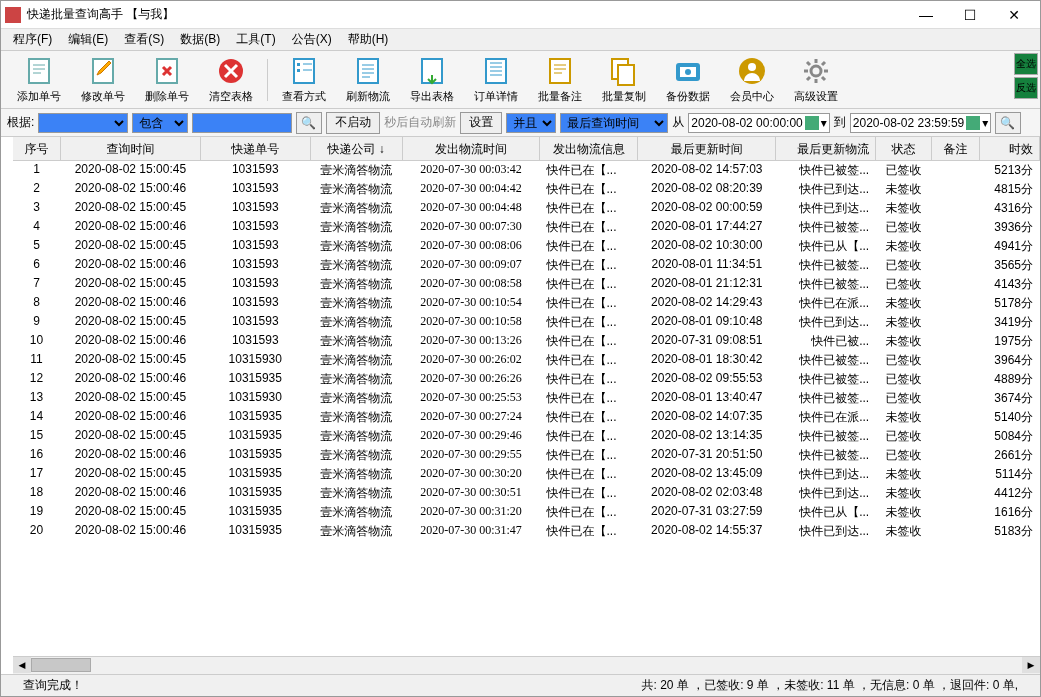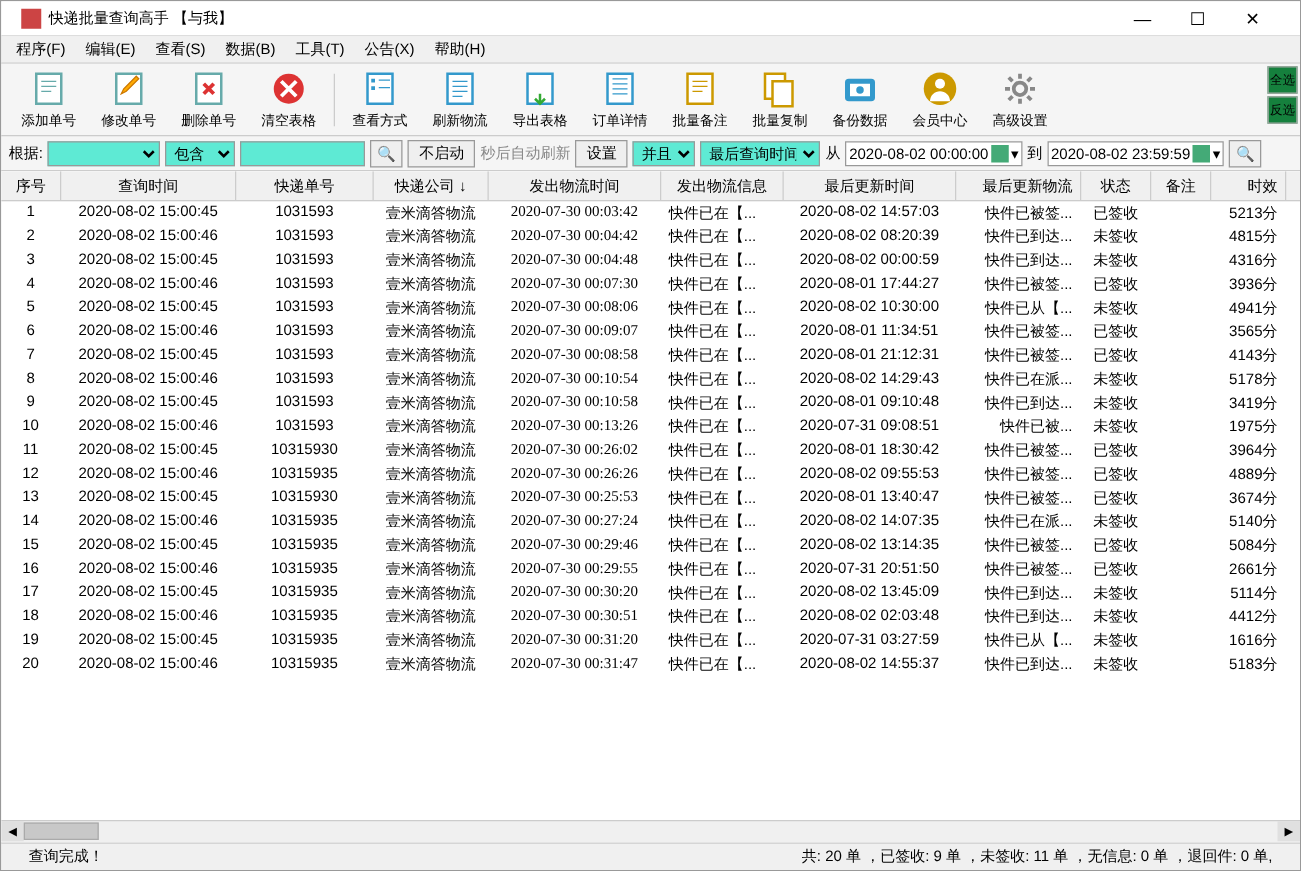--- a/index.html
+++ b/index.html
@@ -1,40 +1,40 @@
 <!DOCTYPE html>
 <html><head>
 <meta charset="utf-8">
 <style>
 * { margin: 0; padding: 0; box-sizing: border-box; }
 body { font-family: "Microsoft YaHei", SimSun, sans-serif; font-size: 12px; background: #fff; overflow: hidden; }
 .window { width: 1041px; height: 697px; border: 1px solid #999; display: flex; flex-direction: column; background: #f0f0f0; }
-.titlebar { height: 28px; background: #fff; display: flex; align-items: center; padding: 0 16px; border-bottom: 1px solid #ddd; }
+.titlebar { height: 28px; background: #fff; display: flex; align-items: center; padding: 0 4px; border-bottom: 1px solid #ddd; }
 .titlebar .icon { width: 16px; height: 16px; background: #c44; margin-right: 6px; }
 .titlebar .title { flex: 1; font-size: 12px; }
 .winbtns { display: flex; }
 .winbtn { width: 44px; height: 26px; display: flex; align-items: center; justify-content: center; font-size: 14px; }
 .menubar { height: 22px; background: #f0f0f0; display: flex; align-items: center; padding: 0 4px; border-bottom: 1px solid #ccc; }
 .menuitem { padding: 2px 8px; cursor: default; }
 .toolbar { height: 58px; background: #f5f5f5; display: flex; align-items: center; padding: 2px 6px; border-bottom: 1px solid #ccc; position: relative; }
 .tbtn { display: flex; flex-direction: column; align-items: center; padding: 2px 10px; cursor: default; }
 .tbtn .ticon { width: 32px; height: 32px; display: flex; align-items: center; justify-content: center; font-size: 24px; }
 .tbtn .tlabel { font-size: 11px; margin-top: 2px; }
 .tsep { width: 1px; height: 42px; background: #ccc; margin: 0 4px; }
 .sidebtns { position: absolute; right: 2px; top: 2px; display: flex; flex-direction: column; gap: 2px; }
 .sidebtn { width: 24px; height: 22px; background: #15803d; border: 1px solid #aaa; font-size: 10px; display: flex; align-items: center; justify-content: center; cursor: default; }
 .filterbar { height: 28px; background: #f5f5f5; display: flex; align-items: center; padding: 0 6px; gap: 4px; border-bottom: 1px solid #ccc; }
 .filterbar label { font-size: 12px; }
-.filterbar select, .filterbar input[type=text] { height: 20px; border: 1px solid #999; font-size: 12px; padding: 0 2px; background: #5eead4; }
+.filterbar select, .filterbar input[type=text] { height: 20px; border: 1px solid #999; font-size: 12px; padding: 0 2px; background: #3b82f6; }
 .filterbar button { height: 22px; padding: 0 8px; border: 1px solid #999; background: #efefef; font-size: 12px; cursor: default; }
 .grey { color: #888; }
 .searchbtn { width: 26px; height: 22px; border: 1px solid #999; background: #efefef; display: flex; align-items: center; justify-content: center; }
 .datefield { display: flex; align-items: center; height: 20px; border: 1px solid #999; background: #fff; padding: 0 2px; font-size: 12px; gap: 2px; }
 .cal-icon { width: 14px; height: 14px; background: #4a7; display: inline-block; }
-.gridwrap { flex: 1; background: #fff; overflow: hidden; display: flex; flex-direction: column; }
+.gridwrap { flex: 1; background: #fff; overflow: hidden; display: flex; flex-direction: column; padding-left: 12px; }
 .gridhead { display: flex; background: #f0f0f0; border-bottom: 1px solid #ccc; height: 24px; }
 .gh { border-right: 1px solid #ccc; padding: 4px 6px; font-size: 12px; text-align: center; white-space: nowrap; overflow: hidden; cursor: default; }
 .gridbody { flex: 1; overflow-y: auto; overflow-x: hidden; }
 .row { display: flex; height: 19px; }
 .cell { border-right: 1px solid transparent; padding: 1px 6px; font-size: 12px; white-space: nowrap; overflow: hidden; }
 .c0{width:48px;text-align:center;} .c1{width:140px;text-align:center;} .c2{width:110px;text-align:center;} .c3{width:92px;text-align:center;} .c4{width:138px;text-align:center;font-family:Liberation Serif, serif;} .c5{width:98px;} .c6{width:138px;text-align:center;} .c7{width:100px;text-align:right;} .c8{width:56px;text-align:center;} .c9{width:48px;} .c10{width:60px;text-align:right;}
 .hscroll { height: 18px; background: #f0f0f0; border-top: 1px solid #ccc; position: relative; }
 .hscroll .thumb { position: absolute; left: 0; top: 1px; height: 14px; width: 60px; background: #c8c8c8; border: 1px solid #aaa; }
 .hscroll .arr { position: absolute; top: 0; width: 18px; height: 16px; background: #e0e0e0; display: flex; align-items: center; justify-content: center; font-size: 9px; }
 .statusbar { height: 22px; background: #f0f0f0; border-top: 1px solid #ccc; display: flex; align-items: center; padding: 0 22px; font-size: 12px; justify-content: space-between; }
@@ -199,21 +199,21 @@
     <select style="width:90px"><option></option></select>
     <select style="width:56px"><option>包含</option></select>
     <input type="text" style="width: 100px;" value="">
     <div class="searchbtn">
         <span>🔍</span>
       </div>
     <button>不启动</button>
     <span class="grey">秒后自动刷新</span>
     <button>设置</button>
     <select style="width:50px"><option>并且</option></select>
-    <select style="width:96px"><option>最后查询时间</option></select>
+    <select style="width:108px"><option>最后查询时间</option></select>
     <label>从</label>
     <div class="datefield">
         <span>2020-08-02 00:00:00</span>
         <span class="cal-icon"></span>
         <span>▾</span>
       </div>
     <label>到</label>
     <div class="datefield">
         <span>2020-08-02 23:59:59</span>
         <span class="cal-icon"></span>

